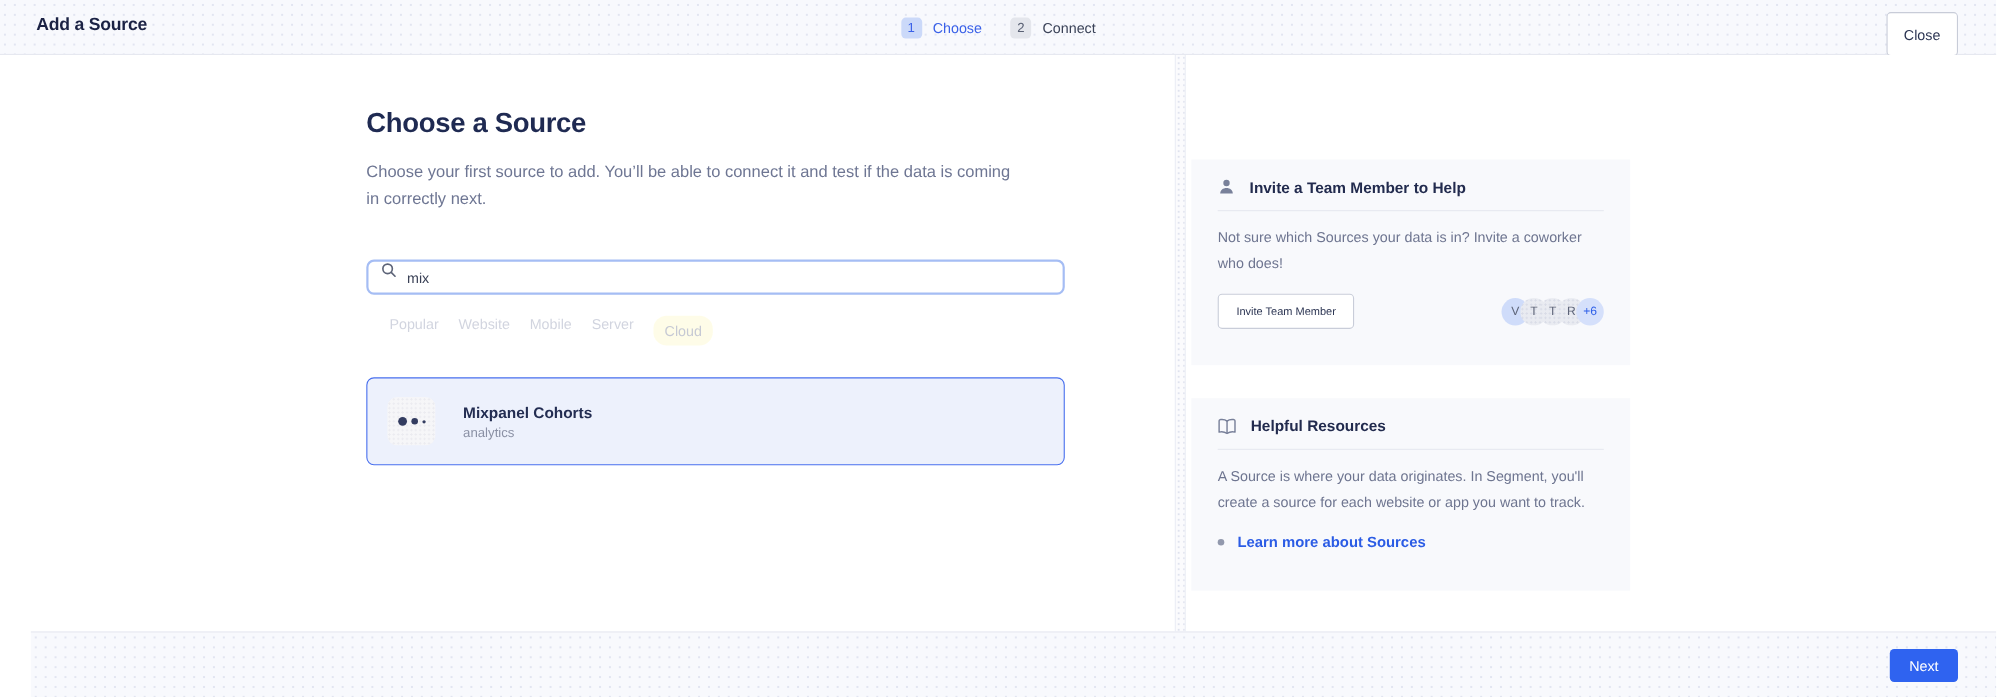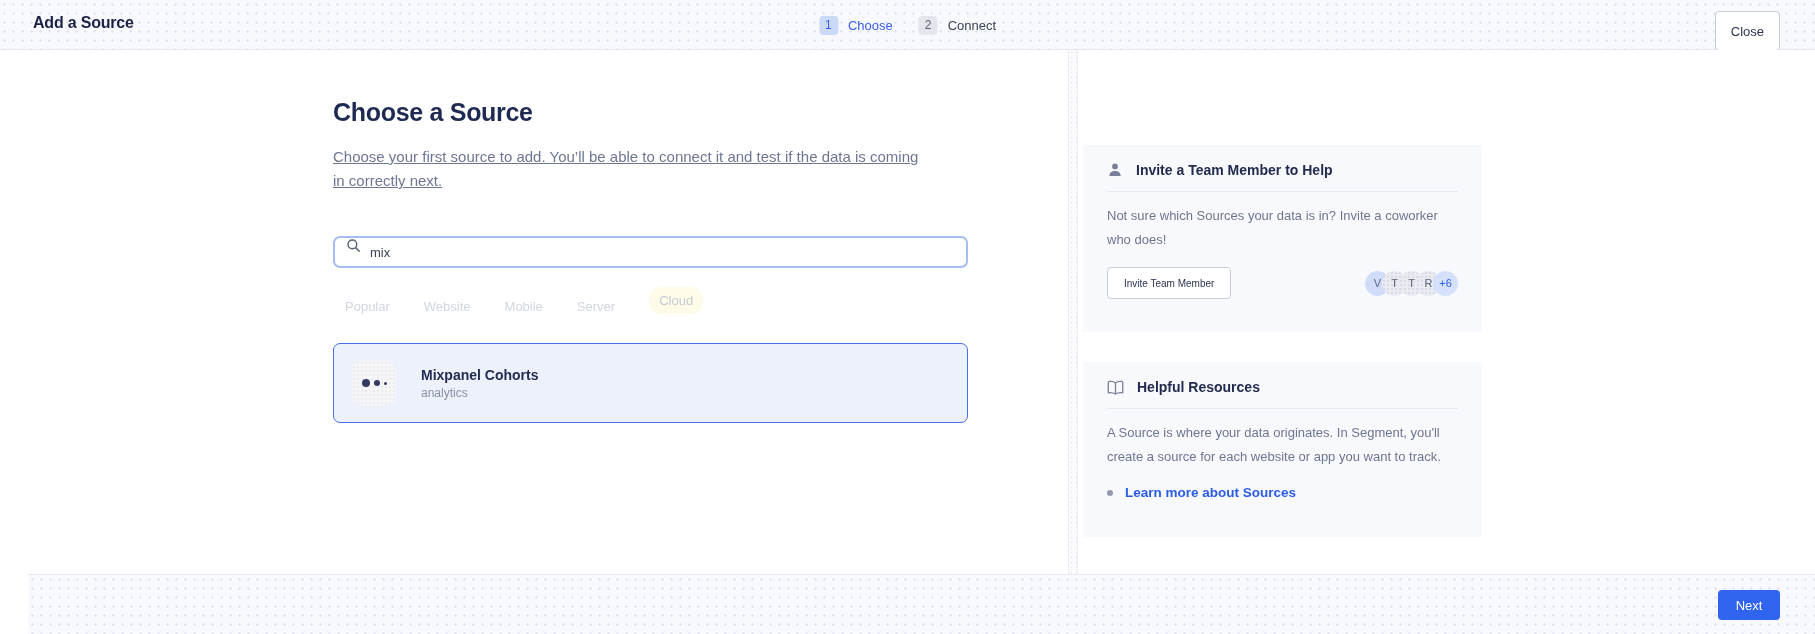--- a/index.html
+++ b/index.html
@@ -22,27 +22,27 @@
   .step.active .step-label { color:#3a61e8; font-weight:500; }
   .step.inactive .step-num { background:#e4e6ec; color:#596074; }
   .step.inactive .step-label { color:#3b4358; }
   .btn { cursor:pointer; font-family:"Liberation Sans",sans-serif; }
   .close-btn { position:absolute; right:35px; top:11px; height:40px; padding:8px 15px; background:#ffffff; border:1px solid #c8ccd8; border-radius:4px; font-size:13px; color:#2b3452; font-weight:500; }
 
   
   .main { position:absolute; top:50px; bottom:60px; left:0; right:0; background:#ffffff; }
   .content { position:absolute; left:333px; top:0; width:635px; height:100%; }
   .page-heading { position:absolute; top:48px; left:0; font-size:25px; font-weight:bold; color:#1f2a52; letter-spacing:-0.3px; }
-  .page-desc { position:absolute; top:95px; left:0; width:600px; font-size:15px; line-height:24px; color:#6e7693;text-decoration:underline; }
+  .page-desc { position:absolute; top:95px; left:0; width:600px; font-size:15px; line-height:24px; color:#6e7693; }
 
   .search-box { position:absolute; top:186px; left:0; width:635px; height:32px; background:#ffffff; border:2px solid #a5bdf4; border-radius:7px; display:flex; padding:0 11px; gap:9px; }
   .search-box svg { flex:0 0 auto; }
   .search-input { flex:1; border:none; outline:none; background:transparent; font-size:13px; color:#3a4156; font-family:"Liberation Sans",sans-serif; }
 
-  .categories { position:absolute; top:237px; left:12px; display:flex; align-items:flex-end; gap:34px; font-size:13px; color:#8890ac; opacity:0.38; }
+  .categories { position:absolute; top:237px; left:21px; display:flex; align-items:flex-start; gap:18px; font-size:13px; color:#8890ac; opacity:0.38; }
   .cat { cursor:pointer; }
   .cat.pill { background:#fef9c3; padding:6px 10px; border-radius:12px; color:#6b7390; }
 
   .result-card { position:absolute; top:293px; left:0; width:635px; height:80px; background:#edf1fc; border:1px solid #486fee; border-radius:7px; display:flex; align-items:center; padding:0 18px; gap:25px; cursor:pointer; }
   .logo-tile { width:44px; height:44px; border-radius:9px; background:#f6f6f8; background-image:radial-gradient(circle,#ebebf0 0.8px, rgba(0,0,0,0) 1px); background-size:4px 4px; display:flex; align-items:center; justify-content:center; gap:4px; }
   .logo-tile .d1 { width:8px; height:8px; border-radius:50%; background:#333c60; }
   .logo-tile .d2 { width:6px; height:6px; border-radius:50%; background:#333c60; }
   .logo-tile .d3 { width:3px; height:3px; border-radius:50%; background:#333c60; }
   .result-name { font-size:14px; font-weight:600; color:#232d52; }
   .result-cat { font-size:12px; color:#8a90a4; margin-top:3px; }

